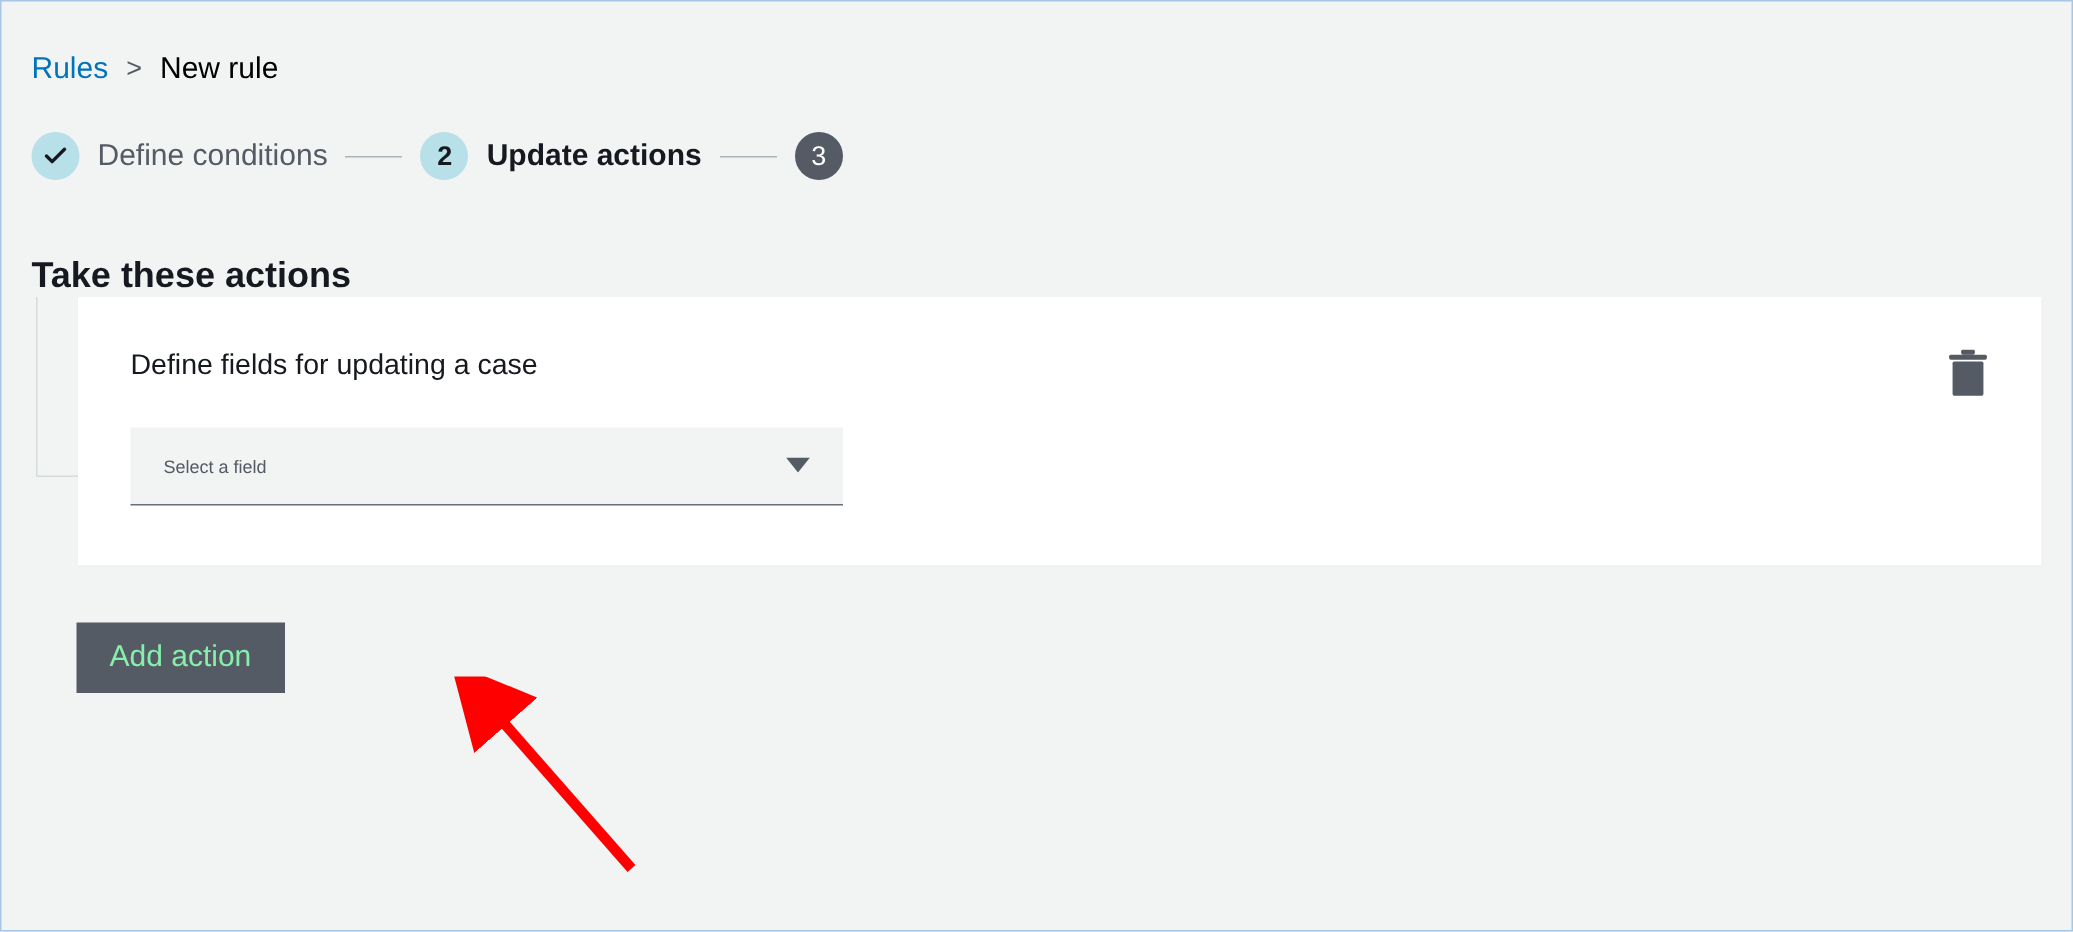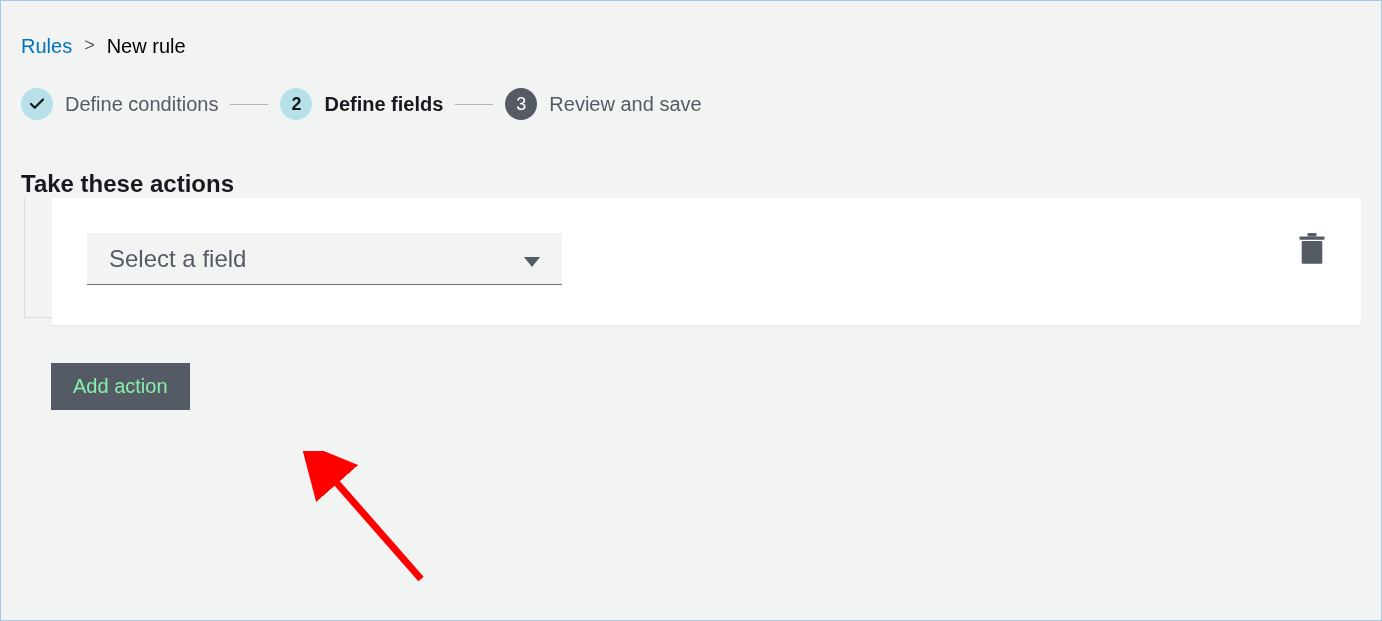--- a/index.html
+++ b/index.html
@@ -133,21 +133,21 @@
       position: relative;
       width: 475px;
     }
     .select {
       width: 100%;
       height: 52px;
       background: #f2f3f3;
       border: none;
       border-bottom: 1px solid #687078;
       padding: 0 22px;
-      font-size: 24px;
+      font-size: 12px;
       color: #545b64;
       cursor: pointer;
       display: flex;
       align-items: center;
       justify-content: space-between;
     }
     .select-caret {
       display: inline-block;
     }
     .add-action-btn {
@@ -188,41 +188,41 @@
       <div class="step-circle completed">
         <svg class="check-svg" viewBox="0 0 24 24" fill="none" stroke="#16191f" stroke-width="3" stroke-linecap="round" stroke-linejoin="round">
           <polyline points="20 6 9 17 4 12"></polyline>
         </svg>
       </div>
       <span class="step-label">Define conditions</span>
     </div>
     <div class="step-connector"></div>
     <div class="step">
       <div class="step-circle active">2</div>
-      <span class="step-label active">Define fields</span>
+      <span class="step-label active">Update actions</span>
     </div>
     <div class="step-connector"></div>
     <div class="step">
       <div class="step-circle pending">3</div>
-      <span class="step-label">Review and save</span>
     </div>
   </div>
 
   <h1 class="page-title">Take these actions</h1>
 
   <div class="card-area">
     <div class="rail"></div>
     <div class="card">
       <div class="trash-btn">
         <svg width="28" height="32" viewBox="0 0 24 28" fill="#545b64">
           <rect x="3" y="7" width="18" height="20" rx="1"></rect>
           <rect x="1" y="3" width="22" height="3" rx="1"></rect>
           <rect x="8" y="0" width="8" height="3" rx="1"></rect>
         </svg>
       </div>
+      <p class="card-subtitle">Define fields for updating a case</p>
       <div class="select-wrapper">
         <div class="select">
           <span>Select a field</span>
           <span class="select-caret">
             <svg width="16" height="10" viewBox="0 0 16 10" fill="#545b64">
               <polygon points="0,0 16,0 8,10"></polygon>
             </svg>
           </span>
         </div>
       </div>

